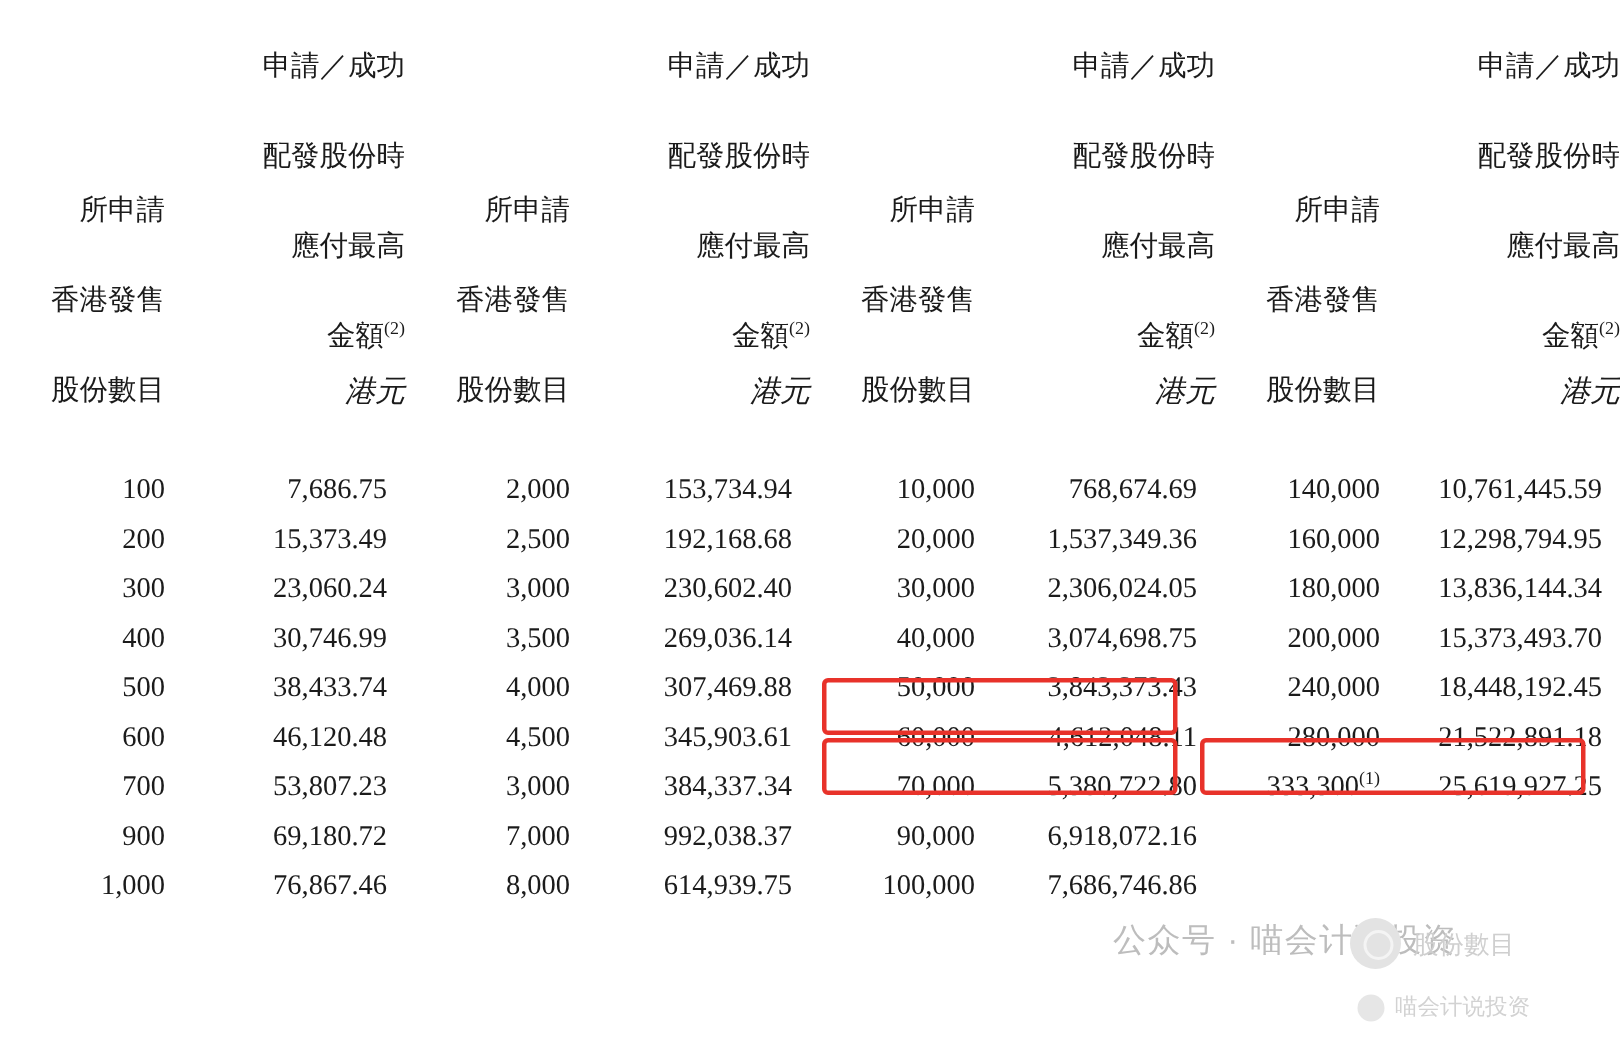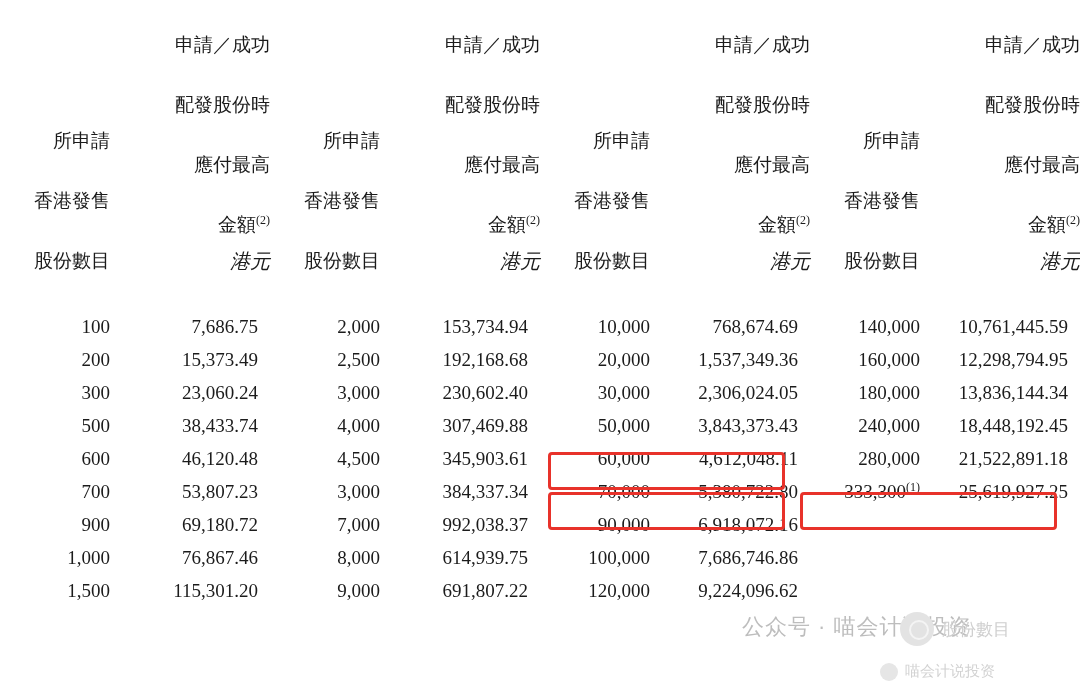--- a/index.html
+++ b/index.html
@@ -114,21 +114,21 @@
     position: absolute;
     left: 9px;
     top: 8px;
     width: 16px;
     height: 16px;
     border-radius: 50%;
     border: 2px solid #f4f4f4;
   }
   .wm-badge2 {
     position: absolute;
-    left: 880px;
+    left: 905px;
     top: 662px;
     display: flex;
     align-items: center;
     gap: 7px;
     color: #d2d2d2;
     font-family: "Liberation Sans", sans-serif;
     font-size: 15px;
   }
   .wm-dot {
     width: 18px;
@@ -245,20 +245,30 @@
           <td class="shares">300</td>
           <td class="amount">23,060.24</td>
           <td class="shares">3,000</td>
           <td class="amount">230,602.40</td>
           <td class="shares">30,000</td>
           <td class="amount">2,306,024.05</td>
           <td class="shares">180,000</td>
           <td class="amount">13,836,144.34</td>
         </tr>
         <tr>
+          <td class="shares">400</td>
+          <td class="amount">30,746.99</td>
+          <td class="shares">3,500</td>
+          <td class="amount">269,036.14</td>
+          <td class="shares">40,000</td>
+          <td class="amount">3,074,698.75</td>
+          <td class="shares">200,000</td>
+          <td class="amount">15,373,493.70</td>
+        </tr>
+        <tr>
           <td class="shares">500</td>
           <td class="amount">38,433.74</td>
           <td class="shares">4,000</td>
           <td class="amount">307,469.88</td>
           <td class="shares">50,000</td>
           <td class="amount">3,843,373.43</td>
           <td class="shares">240,000</td>
           <td class="amount">18,448,192.45</td>
         </tr>
         <tr>
@@ -291,30 +301,20 @@
           <td class="shares"></td>
           <td class="amount"></td>
         </tr>
         <tr>
           <td class="shares">1,000</td>
           <td class="amount">76,867.46</td>
           <td class="shares">8,000</td>
           <td class="amount">614,939.75</td>
           <td class="shares">100,000</td>
           <td class="amount">7,686,746.86</td>
-          <td class="shares"></td>
-          <td class="amount"></td>
-        </tr>
-        <tr>
-          <td class="shares">1,500</td>
-          <td class="amount">115,301.20</td>
-          <td class="shares">9,000</td>
-          <td class="amount">691,807.22</td>
-          <td class="shares">120,000</td>
-          <td class="amount">9,224,096.62</td>
           <td class="shares"></td>
           <td class="amount"></td>
         </tr>
       </tbody>
   </table>
 
   <div class="hl-box" style="left:548px; top:452px; width:237px; height:38px;"></div>
   <div class="hl-box" style="left:548px; top:492px; width:237px; height:38px;"></div>
   <div class="hl-box" style="left:800px; top:492px; width:257px; height:38px;"></div>
 

